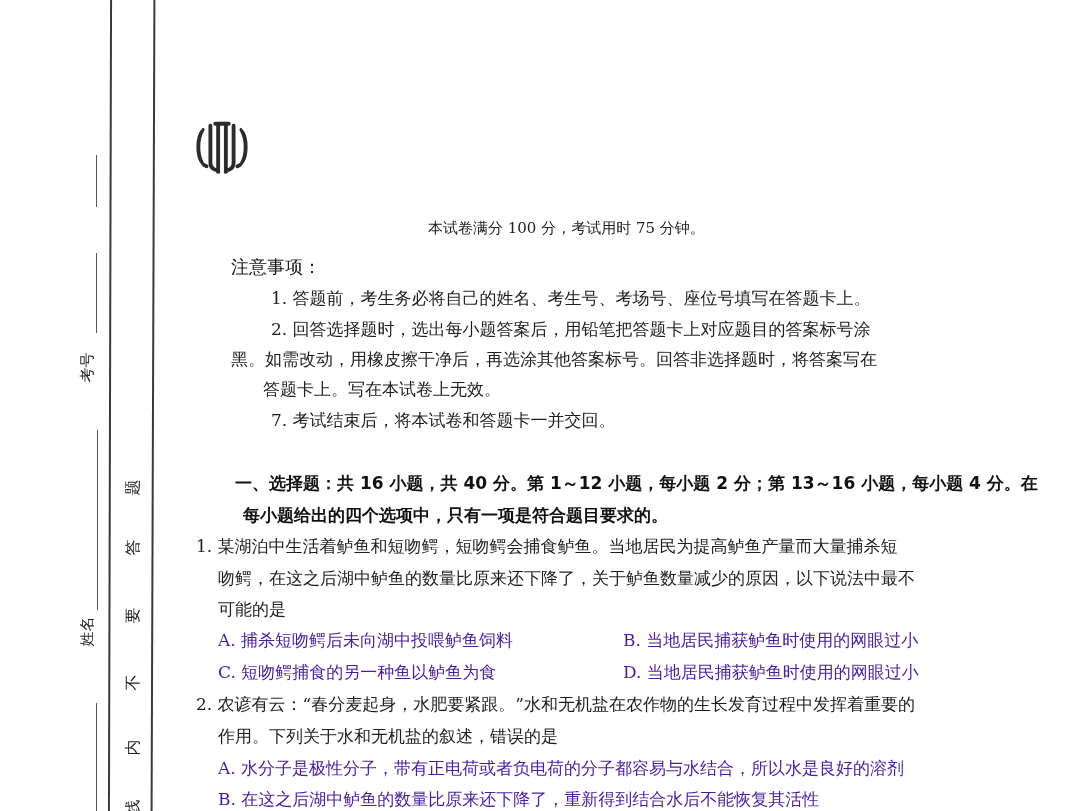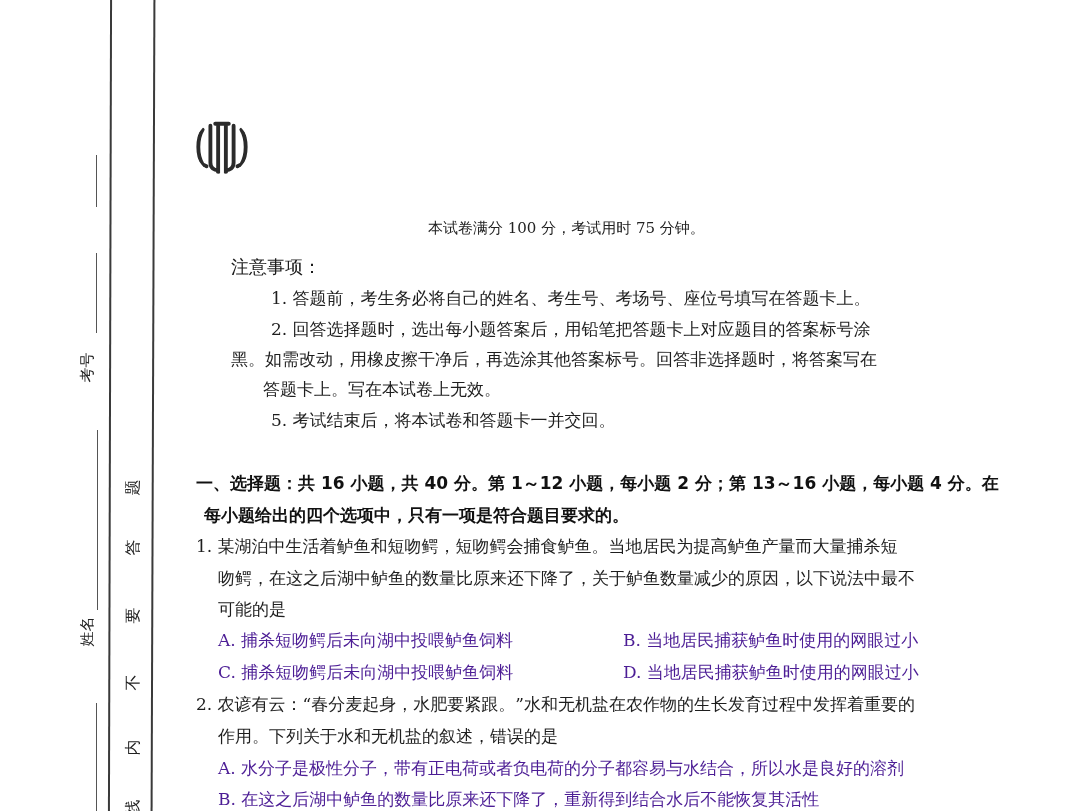--- a/index.html
+++ b/index.html
@@ -35,21 +35,21 @@
   }
   .subtitle { position: absolute; left: 428px; top: 219px; font-size: 15px; color: #222; }
 
   .notes-h {
     position: absolute; left: 231px; top: 255px; font-size: 18px; font-weight: normal;
     font-family: "DejaVu Sans", "Liberation Sans", sans-serif;
   }
   .line { position: absolute; font-size: 17px; white-space: nowrap; color: #1e1e1e; }
 
   .section-h { position: absolute; font-size: 17px; font-weight: bold; white-space: nowrap;
-    font-family: "DejaVu Sans", "Liberation Sans", sans-serif; color: #111; }
+    font-family: "DejaVu Sans", "Liberation Sans", sans-serif; color: #111; margin-left: 39px; }
   .opt { position: absolute; font-size: 17px; white-space: nowrap; color: #4c1d95; }
 </style>
 </head>
 <body>
 
 <div class="page">
 
   <div class="vline l1"></div>
   <div class="vline l2"></div>
 
@@ -84,30 +84,30 @@
       <path d="M50 12 C 56 22, 56 38, 50 48 L 46 50"></path>
     </g>
   </svg>
   <div class="subtitle">本试卷满分 100 分，考试用时 75 分钟。</div>
 
   <div class="notes-h">注意事项：</div>
   <div class="line" style="left:271px; top:287px;">1. 答题前，考生务必将自己的姓名、考生号、考场号、座位号填写在答题卡上。</div>
   <div class="line" style="left:271px; top:318px;text-align:center;">2. 回答选择题时，选出每小题答案后，用铅笔把答题卡上对应题目的答案标号涂</div>
   <div class="line" style="left:231px; top:332px;margin-top:16px;">黑。如需改动，用橡皮擦干净后，再选涂其他答案标号。回答非选择题时，将答案写在</div>
   <div class="line" style="left:231px; top:378px;margin-left:32px;">答题卡上。写在本试卷上无效。</div>
-  <div class="line" style="left:271px; top:409px;">5. 考试结束后，将本试卷和答题卡一并交回。</div>
+  <div class="line" style="left:271px; top:409px;">7. 考试结束后，将本试卷和答题卡一并交回。</div>
 
   <div class="section-h" style="left:196px; top:472px;">一、选择题：共 16 小题，共 40 分。第 1～12 小题，每小题 2 分；第 13～16 小题，每小题 4 分。在</div>
   <div class="section-h" style="left:204px; top:504px;">每小题给出的四个选项中，只有一项是符合题目要求的。</div>
 
   <div class="line" style="left:196px; top:535px;">1. 某湖泊中生活着鲈鱼和短吻鳄，短吻鳄会捕食鲈鱼。当地居民为提高鲈鱼产量而大量捕杀短</div>
   <div class="line" style="left:218px; top:567px;">吻鳄，在这之后湖中鲈鱼的数量比原来还下降了，关于鲈鱼数量减少的原因，以下说法中最不</div>
   <div class="line" style="left:218px; top:598px;">可能的是</div>
   <div class="opt" style="left:218px; top:629px;">A. 捕杀短吻鳄后未向湖中投喂鲈鱼饲料</div>
   <div class="opt" style="left:623px; top:629px;">B. 当地居民捕获鲈鱼时使用的网眼过小</div>
-  <div class="opt" style="left:218px; top:661px;">C. 捕杀短吻鳄后未向湖中投喂鲈鱼饲料</div>
+  <div class="opt" style="left:218px; top:661px;">C. 短吻鳄捕食的另一种鱼以鲈鱼为食</div>
   <div class="opt" style="left:623px; top:661px;">D. 当地居民捕获鲈鱼时使用的网眼过小</div>
 
   <div class="line" style="left:196px; top:693px;">2. 农谚有云：“春分麦起身，水肥要紧跟。”水和无机盐在农作物的生长发育过程中发挥着重要的</div>
   <div class="line" style="left:218px; top:725px;">作用。下列关于水和无机盐的叙述，错误的是</div>
   <div class="opt" style="left:218px; top:757px;">A. 水分子是极性分子，带有正电荷或者负电荷的分子都容易与水结合，所以水是良好的溶剂</div>
   <div class="opt" style="left:218px; top:788px;">B. 在这之后湖中鲈鱼的数量比原来还下降了，重新得到结合水后不能恢复其活性</div>
 </div>
 
 </body></html>

